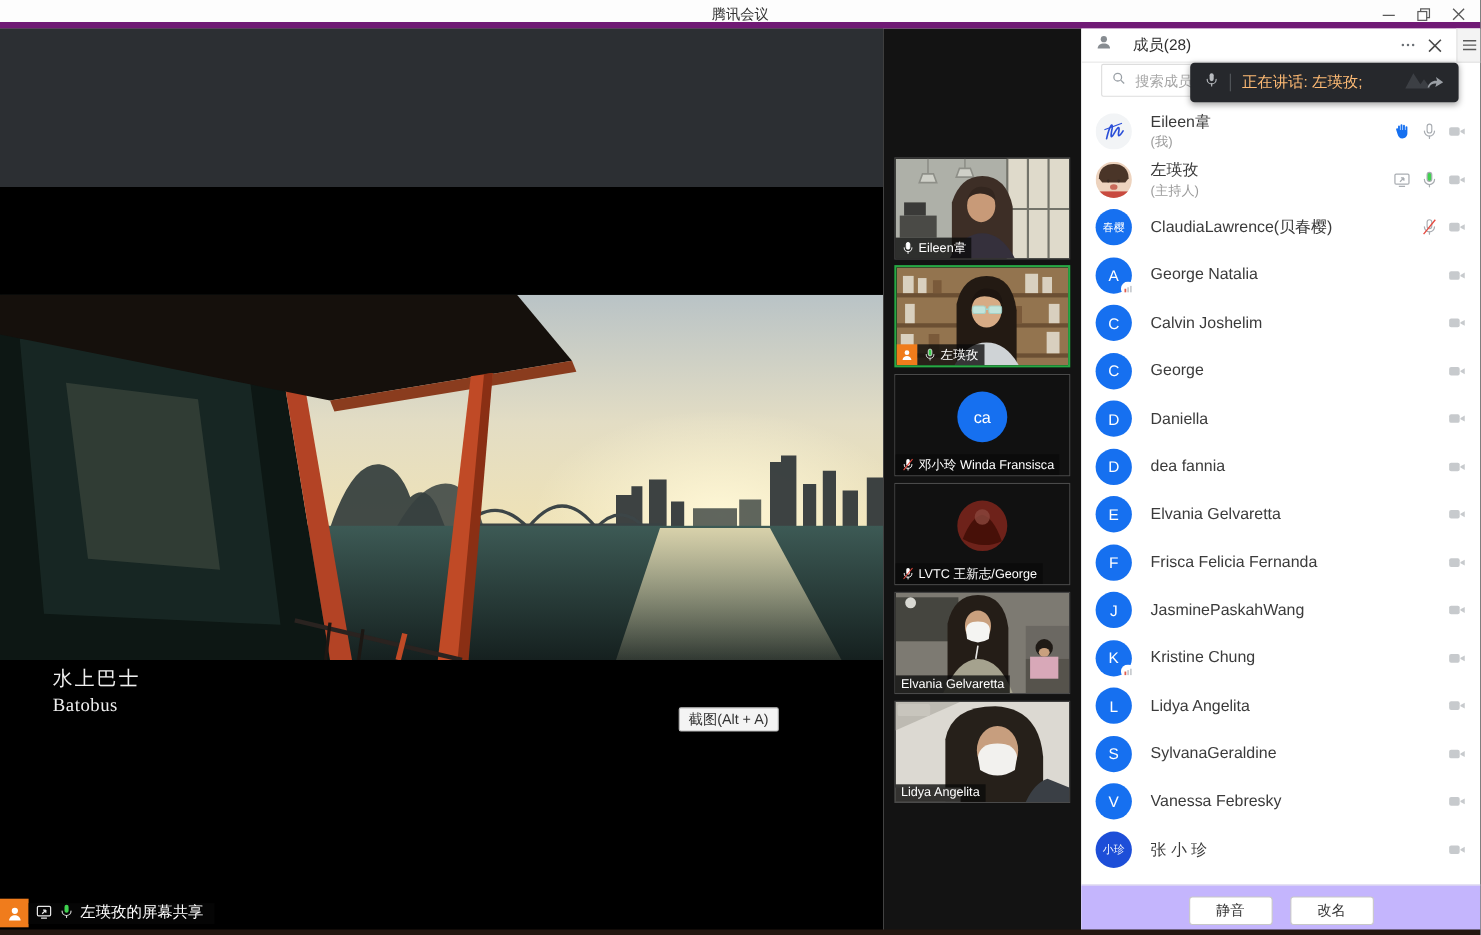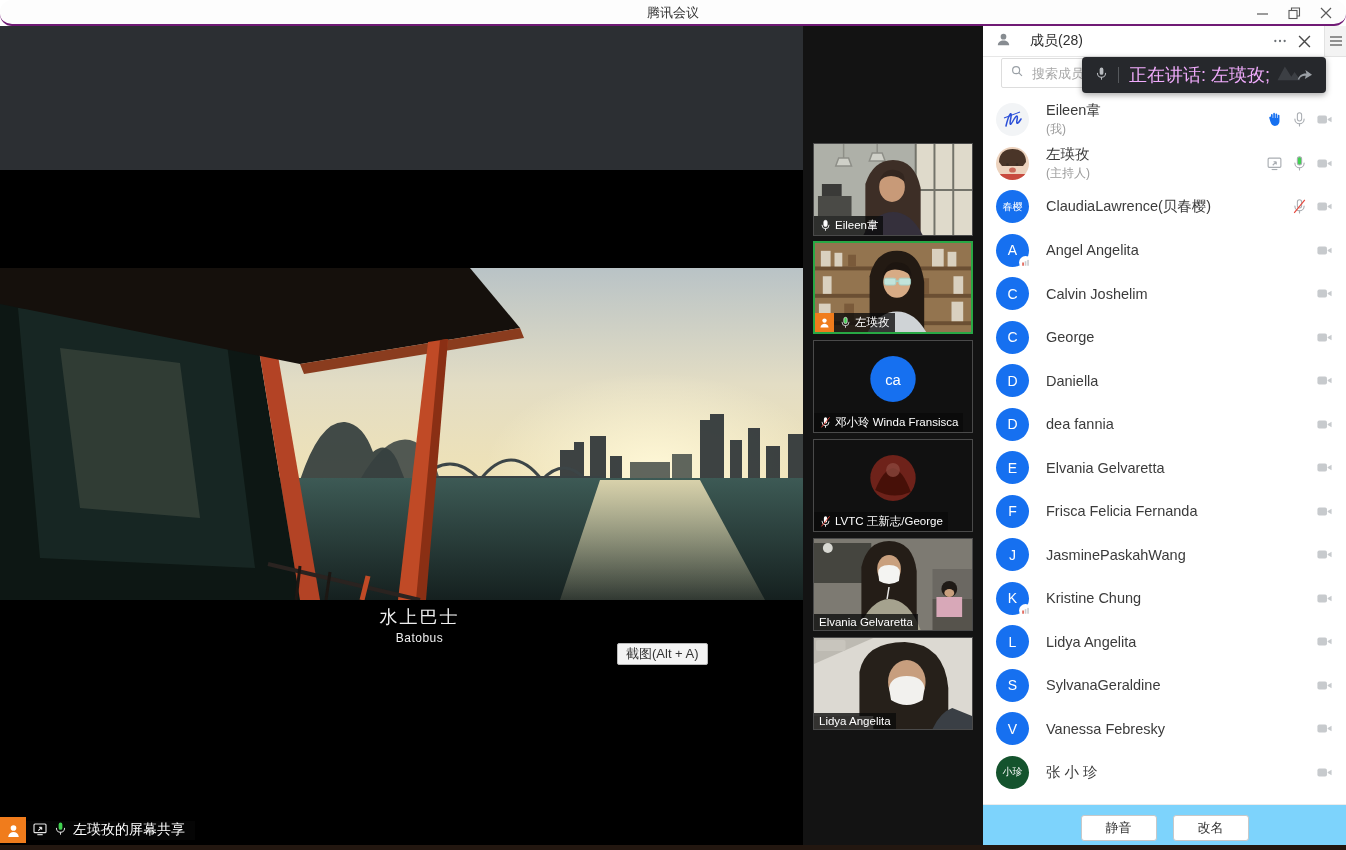--- a/index.html
+++ b/index.html
@@ -1,31 +1,31 @@
 <!DOCTYPE html>
 <html><head>
 <meta charset="utf-8">
 <style>
   html,body{margin:0;padding:0;background:#000;}
   *{box-sizing:border-box;font-family:"Liberation Sans","DejaVu Sans",sans-serif;}
   .window{position:relative;width:1346px;height:850px;background:#fff;overflow:hidden;}
 
   
-  .titlebar{position:absolute;top:0;left:0;width:1346px;height:26px;background:#fdfdfd;border-bottom:2px solid #701a75;border-radius:12px;}
+  .titlebar{position:absolute;top:0;left:0;width:1346px;height:26px;background:#fdfdfd;border-bottom:6px solid #701a75;}
   .titlebar .title{position:absolute;left:0;right:0;top:0;line-height:25px;text-align:center;font-size:13px;color:#333;}
   .win-controls{position:absolute;right:4px;top:0;height:26px;display:flex;align-items:center;}
   .win-btn{width:32px;height:24px;display:flex;align-items:center;justify-content:center;cursor:pointer;}
 
   
   .share-area{position:absolute;left:0;top:26px;width:803px;height:824px;background:#000;overflow:hidden;}
   .share-top{position:absolute;left:0;top:0;width:803px;height:144px;background:#2c2f33;}
   .video-scene{position:absolute;left:0;top:242px;width:803px;height:332px;display:block;}
-  .subtitle{position:absolute;left:0;top:579px;width:803px;text-align:center;color:#efefef;padding-left:36px;}
+  .subtitle{position:absolute;left:12px;top:579px;width:803px;text-align:left;color:#efefef;padding-left:36px;}
   .subtitle .cn{font-size:18px;letter-spacing:2px;}
-  .subtitle .en{font-size:12px;margin-top:2px;letter-spacing:0.5px;}
+  .subtitle .en{font-size:17px;margin-top:2px;letter-spacing:0.5px;font-family:Liberation Serif, serif;}
   .screenshot-tip{position:absolute;left:617px;top:617px;background:#f4f4f4;border:1px solid #b9b9b9;border-radius:2px;padding:1px 8px;font-size:13px;color:#333;}
   .share-indicator{position:absolute;left:0;bottom:7px;display:flex;align-items:center;height:26px;}
   .orange-badge{width:26px;height:26px;background:#f07c1c;display:flex;align-items:center;justify-content:center;flex:0 0 26px;}
   .orange-badge svg{width:17px;height:17px;}
   .indicator-bar{background:rgba(5,5,5,0.92);display:flex;align-items:center;gap:5px;padding:0 10px 0 6px;color:#fff;font-size:14px;}
 
   
   .thumb-strip{position:absolute;left:803px;top:26px;width:180px;height:824px;background:#131313;}
   .thumb{position:absolute;left:10px;width:160px;height:93px;border:1px solid #4a4a4a;background:#000;overflow:hidden;}
   .thumb.active{border:2px solid #28a845;}
@@ -40,35 +40,35 @@
   .member-panel{position:absolute;left:983px;top:26px;width:363px;height:824px;background:#fff;}
   .panel-header{position:absolute;left:0;top:0;width:341px;height:31px;border-bottom:1px solid #e7e7e7;display:flex;align-items:center;padding:0 8px 0 12px;}
   .panel-header .ptitle{font-size:14px;color:#2f2f2f;margin-left:18px;flex:1;}
   .hdr-btn{width:24px;height:24px;display:flex;align-items:center;justify-content:center;cursor:pointer;}
   .side-rail{position:absolute;right:0;top:0;width:22px;height:31px;background:#f3f3f3;border-left:1px solid #e2e2e2;border-bottom:1px solid #e2e2e2;display:flex;align-items:center;justify-content:center;}
   .search-row{position:absolute;left:18px;top:32px;width:291px;height:30px;border:1px solid #ddd;border-radius:2px;display:flex;align-items:center;padding:0 8px;background:#fff;}
   .search-row input{border:none;outline:none;font-size:13px;color:#333;margin-left:6px;width:100%;background:transparent;}
   .search-row input::placeholder{color:#a6a6a6;}
   .speaking-overlay{position:absolute;left:99px;top:31px;width:244px;height:36px;background:#26282c;border-radius:4px;display:flex;align-items:center;padding:0 8px 0 12px;box-shadow:0 2px 6px rgba(0,0,0,0.35);z-index:5;}
   .speaking-overlay .divider{width:1px;height:16px;background:#55585c;margin:0 10px 0 9px;}
-  .speaking-overlay .sp-text{color:#f0abfc;font-size:18px;flex:1;white-space:nowrap;}
+  .speaking-overlay .sp-text{color:#fdba74;font-size:14px;flex:1;white-space:nowrap;}
   .member-list{position:absolute;left:0;top:72px;right:0;bottom:46px;overflow:hidden;}
   .member-row{height:43.5px;display:flex;align-items:center;padding-left:13px;cursor:pointer;}
   .m-avatar{position:relative;width:33px;height:33px;flex:0 0 33px;}
   .av-circle{width:33px;height:33px;border-radius:50%;color:#fff;display:flex;align-items:center;justify-content:center;text-align:center;}
   .m-avatar svg{width:33px;height:33px;display:block;}
   .sig-badge{position:absolute;right:-3px;bottom:-2px;width:13px;height:13px;}
   .sig-badge svg{width:13px;height:13px;display:block;}
   .m-names{margin-left:17px;flex:1;min-width:0;}
   .m-name{font-size:14.5px;color:#3b3b3b;white-space:nowrap;overflow:hidden;}
   .m-sub{font-size:12px;color:#9b9b9b;margin-top:1px;}
   .m-icons{display:flex;align-items:center;gap:8px;margin-right:13px;}
   .row-ic{width:17px;height:17px;display:flex;align-items:center;justify-content:center;cursor:pointer;}
   .row-ic svg{width:17px;height:17px;}
-  .panel-footer{position:absolute;left:0;right:0;bottom:0;height:46px;border-top:1px solid #ececec;background:#7dd3fc;display:flex;align-items:center;justify-content:center;gap:16px;}
+  .panel-footer{position:absolute;left:0;right:0;bottom:0;height:46px;border-top:1px solid #ececec;background:#c4b5fd;display:flex;align-items:center;justify-content:center;gap:16px;}
   .footer-btn{background:#fff;border:1px solid #c8c8c8;border-radius:3px;font-size:13px;color:#333;padding:3px 24px;cursor:pointer;}
   .bottom-edge{position:absolute;left:0;bottom:0;width:1346px;height:5px;background:#231710;z-index:9;}
   .ic{display:inline-block;}
 </style>
 </head>
 <body>
 
 <div class="window">
 
   <div class="titlebar">
@@ -499,21 +499,21 @@
             <span class="sig-badge">
               <svg viewBox="0 0 12 12">
                 <circle cx="6" cy="6" r="6" fill="#fff"></circle>
                 <rect x="3" y="6" width="1.5" height="3" fill="#e05c4f"></rect>
                 <rect x="5.3" y="4.8" width="1.5" height="4.2" fill="#c9ccd0"></rect>
                 <rect x="7.6" y="3.6" width="1.5" height="5.4" fill="#c9ccd0"></rect>
               </svg>
             </span>
           </div>
     <div class="m-names">
-            <div class="m-name">Angel Angelita</div>
+            <div class="m-name">George Natalia</div>
           </div>
     <div class="m-icons">
             <span class="row-ic">
               <svg viewBox="0 0 24 24" fill="#c7cacd">
                 <rect x="2" y="6.5" width="13.5" height="11" rx="2.5"></rect>
                 <path d="M16.5 11.2l5.5-3v7.6l-5.5-3z"></path>
               </svg>
             </span>
           </div>
   </div>
@@ -696,21 +696,21 @@
             <span class="row-ic">
               <svg viewBox="0 0 24 24" fill="#c7cacd">
                 <rect x="2" y="6.5" width="13.5" height="11" rx="2.5"></rect>
                 <path d="M16.5 11.2l5.5-3v7.6l-5.5-3z"></path>
               </svg>
             </span>
           </div>
   </div>
         <div class="member-row">
     <div class="m-avatar">
-            <div class="av-circle" style="background:#14532d;font-size:10px">小珍</div>
+            <div class="av-circle" style="background:#1d4ed8;font-size:10px">小珍</div>
           </div>
     <div class="m-names">
             <div class="m-name">张 小 珍</div>
           </div>
     <div class="m-icons">
             <span class="row-ic">
               <svg viewBox="0 0 24 24" fill="#c7cacd">
                 <rect x="2" y="6.5" width="13.5" height="11" rx="2.5"></rect>
                 <path d="M16.5 11.2l5.5-3v7.6l-5.5-3z"></path>
               </svg>

